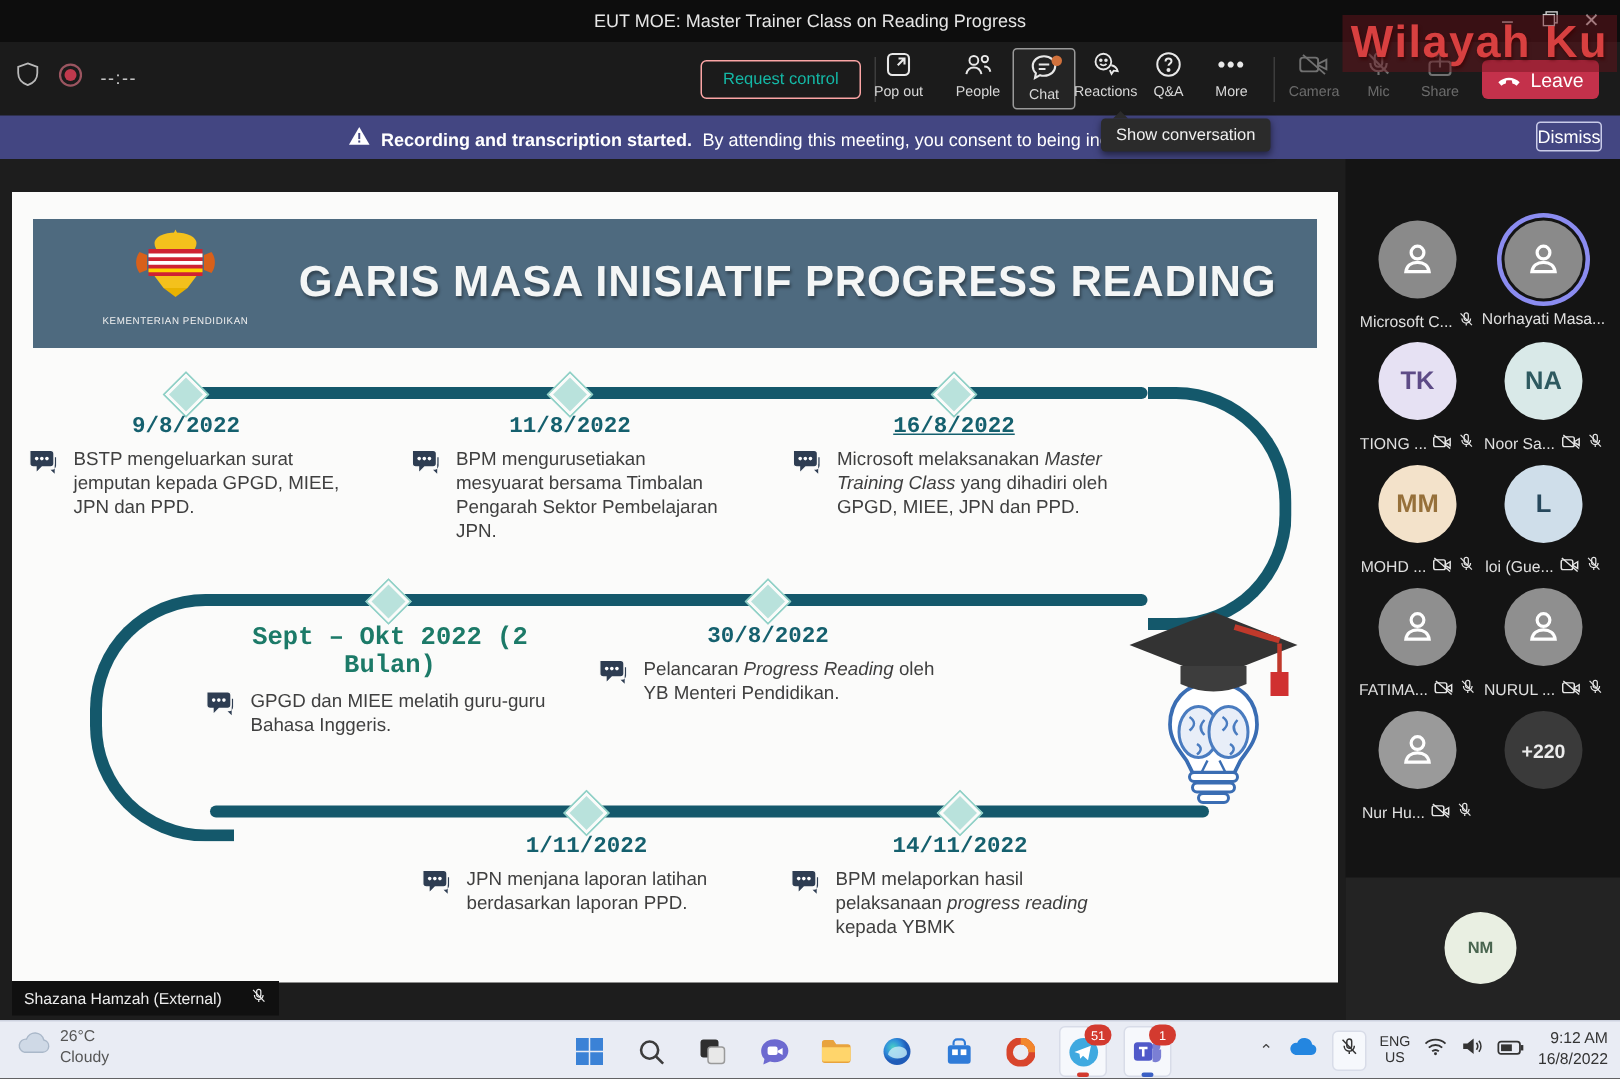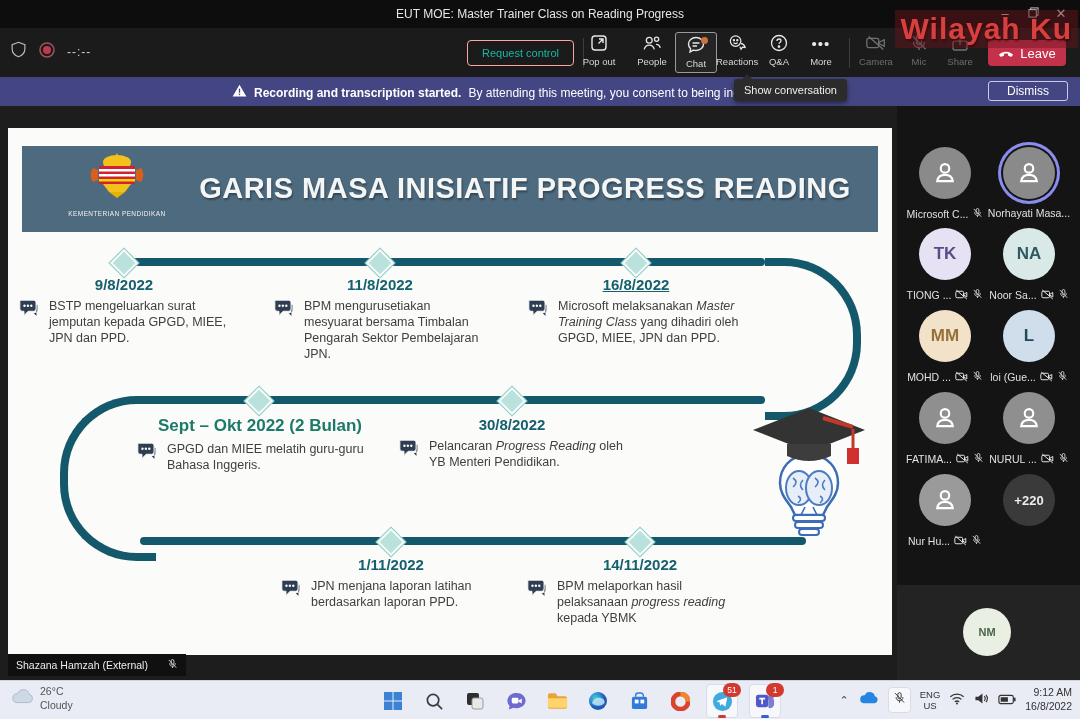--- a/index.html
+++ b/index.html
@@ -36,21 +36,21 @@
   .chatdot{position:absolute;right:8px;top:2px;width:7px;height:7px;border-radius:50%;background:#d0713c;}
   .leave-btn{position:absolute;left:988px;top:12px;width:78px;height:26px;background:#c4314b;
        border-radius:4px;color:#fff;font-size:13px;display:flex;align-items:center;
        justify-content:center;gap:6px;}
 
   
   .banner{position:absolute;left:0;top:77px;width:1080px;height:29px;background:#434682;
        color:#fff;display:flex;align-items:center;}
   .banner .bwrap{margin-left:232px;display:flex;align-items:flex-end;gap:7px;font-size:12px;}
   .banner b{font-size:12px;}
-  .dismiss{position:absolute;right:12px;top:4px;padding:2px 18px;border:1px solid #c9cbe8;
+  .dismiss{position:absolute;right:12px;top:4px;padding:2px 0;border:1px solid #c9cbe8;
        border-radius:3px;font-size:12px;color:#fff;}
   .tooltip{position:absolute;left:686px;top:79px;background:#2b2b2b;color:#f0f0f0;
        font-size:11px;padding:5px 10px;border-radius:3px;z-index:55;box-shadow:0 2px 5px rgba(0,0,0,.5);margin-left:48px;}
   .tooltip:before{content:"";position:absolute;left:8px;top:-5px;border:5px solid transparent;
        border-bottom-color:#2b2b2b;border-top:none;}
 
   
   .stage{position:absolute;left:0;top:106px;width:897px;height:574px;background:#1d1d1d;}
   .slide{position:absolute;left:8px;top:22px;width:884px;height:527px;background:#fbfbfa;}
   .slide-header{position:absolute;left:14px;top:18px;right:14px;height:86px;background:#4e6a7f;}
@@ -68,21 +68,21 @@
   .curve{position:absolute;border:8px solid #14586b;}
   .curve.right{left:757px;top:130px;width:88px;height:146px;border-left:none;
        border-radius:0 77px 77px 0;}
   .curve.left{left:52px;top:268px;width:88px;height:149px;border-right:none;
        border-radius:77px 0 0 77px;}
   .diamond{position:absolute;width:20px;height:20px;background:#b9e2dc;border:1px solid #8fd0c6;
        transform:rotate(45deg);box-shadow:0 0 0 2px #fbfbfa inset;}
 
   
   .ev{position:absolute;}
-  .ev .date{font-size:15px;font-weight:bold;color:#15606e;text-align:center;margin-bottom:5px;}
+  .ev .date{font-size:15px;font-weight:bold;color:#15606e;text-align:center;margin-bottom:5px;font-family:Liberation Mono, monospace;}
   .ev.range .date{font-size:17px;color:#1c7a68;}
   .ev.today .date{text-decoration:underline;}
   .ev .body{display:flex;gap:7px;align-items:flex-start;}
   .ev .txt{font-size:12.5px;color:#3f3f3f;line-height:1.28;}
   .ev .txt i{font-style:italic;}
   .e0{left:10px;top:148px;width:212px;}
   .e1{left:265px;top:148px;width:214px;}
   .e2{left:519px;top:148px;width:218px;}
   .e3{left:128px;top:288px;width:248px;}
   .e4{left:390px;top:288px;width:228px;}

